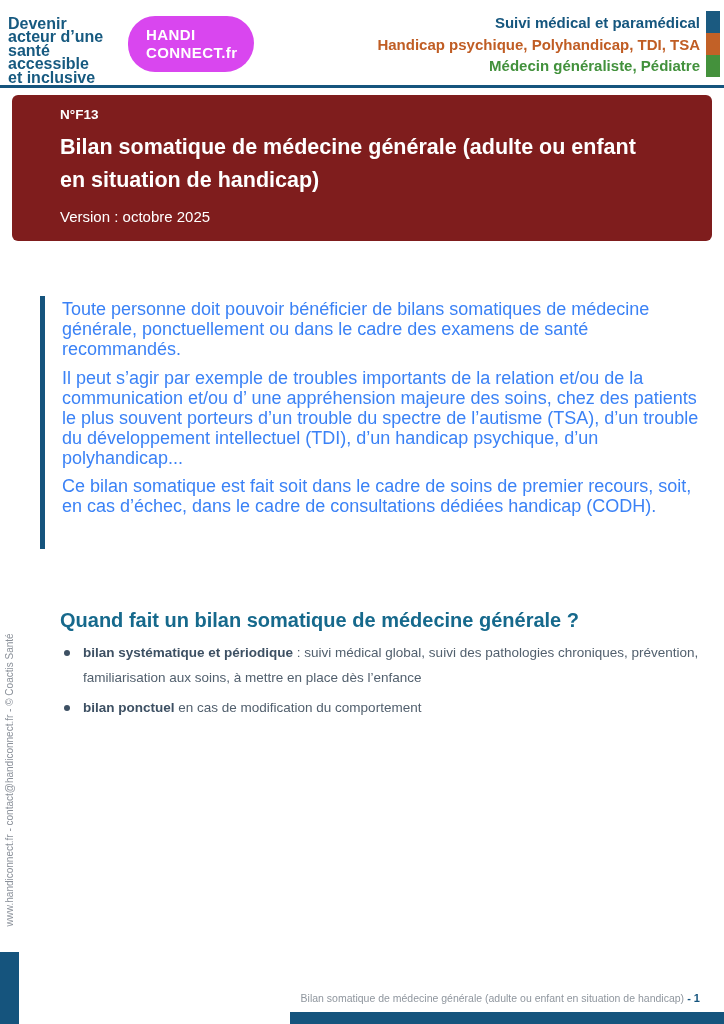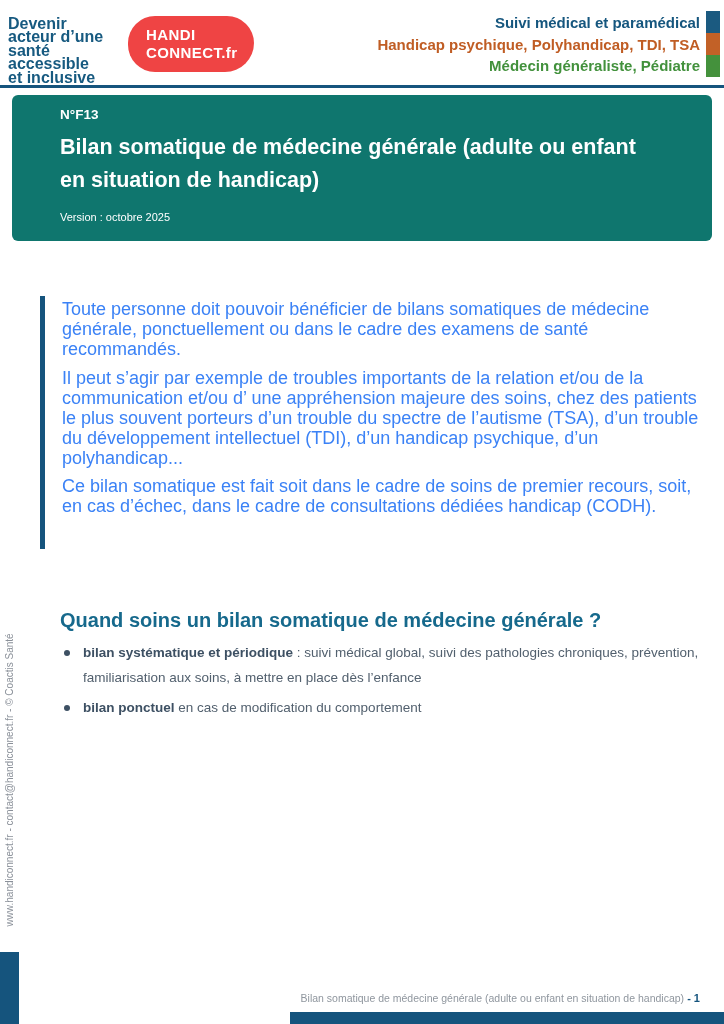--- a/index.html
+++ b/index.html
@@ -19,21 +19,21 @@
     left: 8px; top: 17px; width: 108px;
     text-align: left;
     font-size: 16px; font-weight: bold;
     line-height: 13.4px;
     color: #175A80;
   }
   .logo {
     position: absolute;
     left: 128px; top: 16px;
     width: 126px; height: 56px;
-    background: #ef4444;
+    background: #d946ef;
     border-radius: 28px 28px 30px 28px;
     color: #ffffff;
     padding: 10px 0 12px 18px;
   }
   .logo .logo-line {
     font-size: 15px; font-weight: bold;
     letter-spacing: 0.4px;
     line-height: 18px;
     white-space: nowrap;
   }
@@ -62,38 +62,38 @@
     position: absolute;
     left: 0; top: 85px; width: 724px; height: 3px;
     background: #15547D;
   }
 
   
   .banner {
     position: absolute;
     left: 12px; top: 95px;
     width: 700px; height: 146px;
-    background: #0f766e;
+    background: #7f1d1d;
     border-radius: 6px;
     padding: 10px 30px 0 48px;
     color: #ffffff;
   }
   .sheet-number {
     font-size: 13.5px; font-weight: bold;
     line-height: 20px;
     margin-bottom: 6px;
   }
   .page-title {
     font-size: 21.5px; font-weight: bold;
     line-height: 33px;
     max-width: 580px;
     margin-bottom: 10px;
   }
   .version-line {
-    font-size: 11px; font-weight: normal;
+    font-size: 15px; font-weight: normal;
     line-height: 20px;
   }
 
   
   .intro-accent {
     position: absolute;
     left: 40px; top: 296px;
     width: 5px; height: 253px;
     background: #15547D;
   }
@@ -217,21 +217,21 @@
     <div class="version-line">Version : octobre 2025</div>
   </div>
 
   <div class="intro-accent"></div>
   <div class="intro">
     <p>Toute personne doit pouvoir bénéficier de bilans somatiques de médecine générale, ponctuellement ou dans le cadre des examens de santé recommandés.</p>
     <p>Il peut s’agir par exemple de troubles importants de la relation et/ou de la communication et/ou d’ une appréhension majeure des soins, chez des patients le plus souvent porteurs d’un trouble du spectre de l’autisme (TSA), d’un trouble du développement intellectuel (TDI), d’un handicap psychique, d’un polyhandicap...</p>
     <p>Ce bilan somatique est fait soit dans le cadre de soins de premier recours, soit, en cas d’échec, dans le cadre de consultations dédiées handicap (CODH).</p>
   </div>
 
-  <h2 class="section-heading">Quand soins un bilan somatique de médecine générale ?</h2>
+  <h2 class="section-heading">Quand fait un bilan somatique de médecine générale ?</h2>
 
   <ul class="bullets">
     <li>
       <span class="dot"></span><span class="b">bilan systématique et périodique</span><span> : suivi médical global, suivi des pathologies chroniques, prévention, familiarisation aux soins, à mettre en place dès l’enfance</span>
     </li>
     <li>
       <span class="dot"></span><span class="b">bilan ponctuel</span><span> en cas de modification du comportement</span>
     </li>
   </ul>
 

